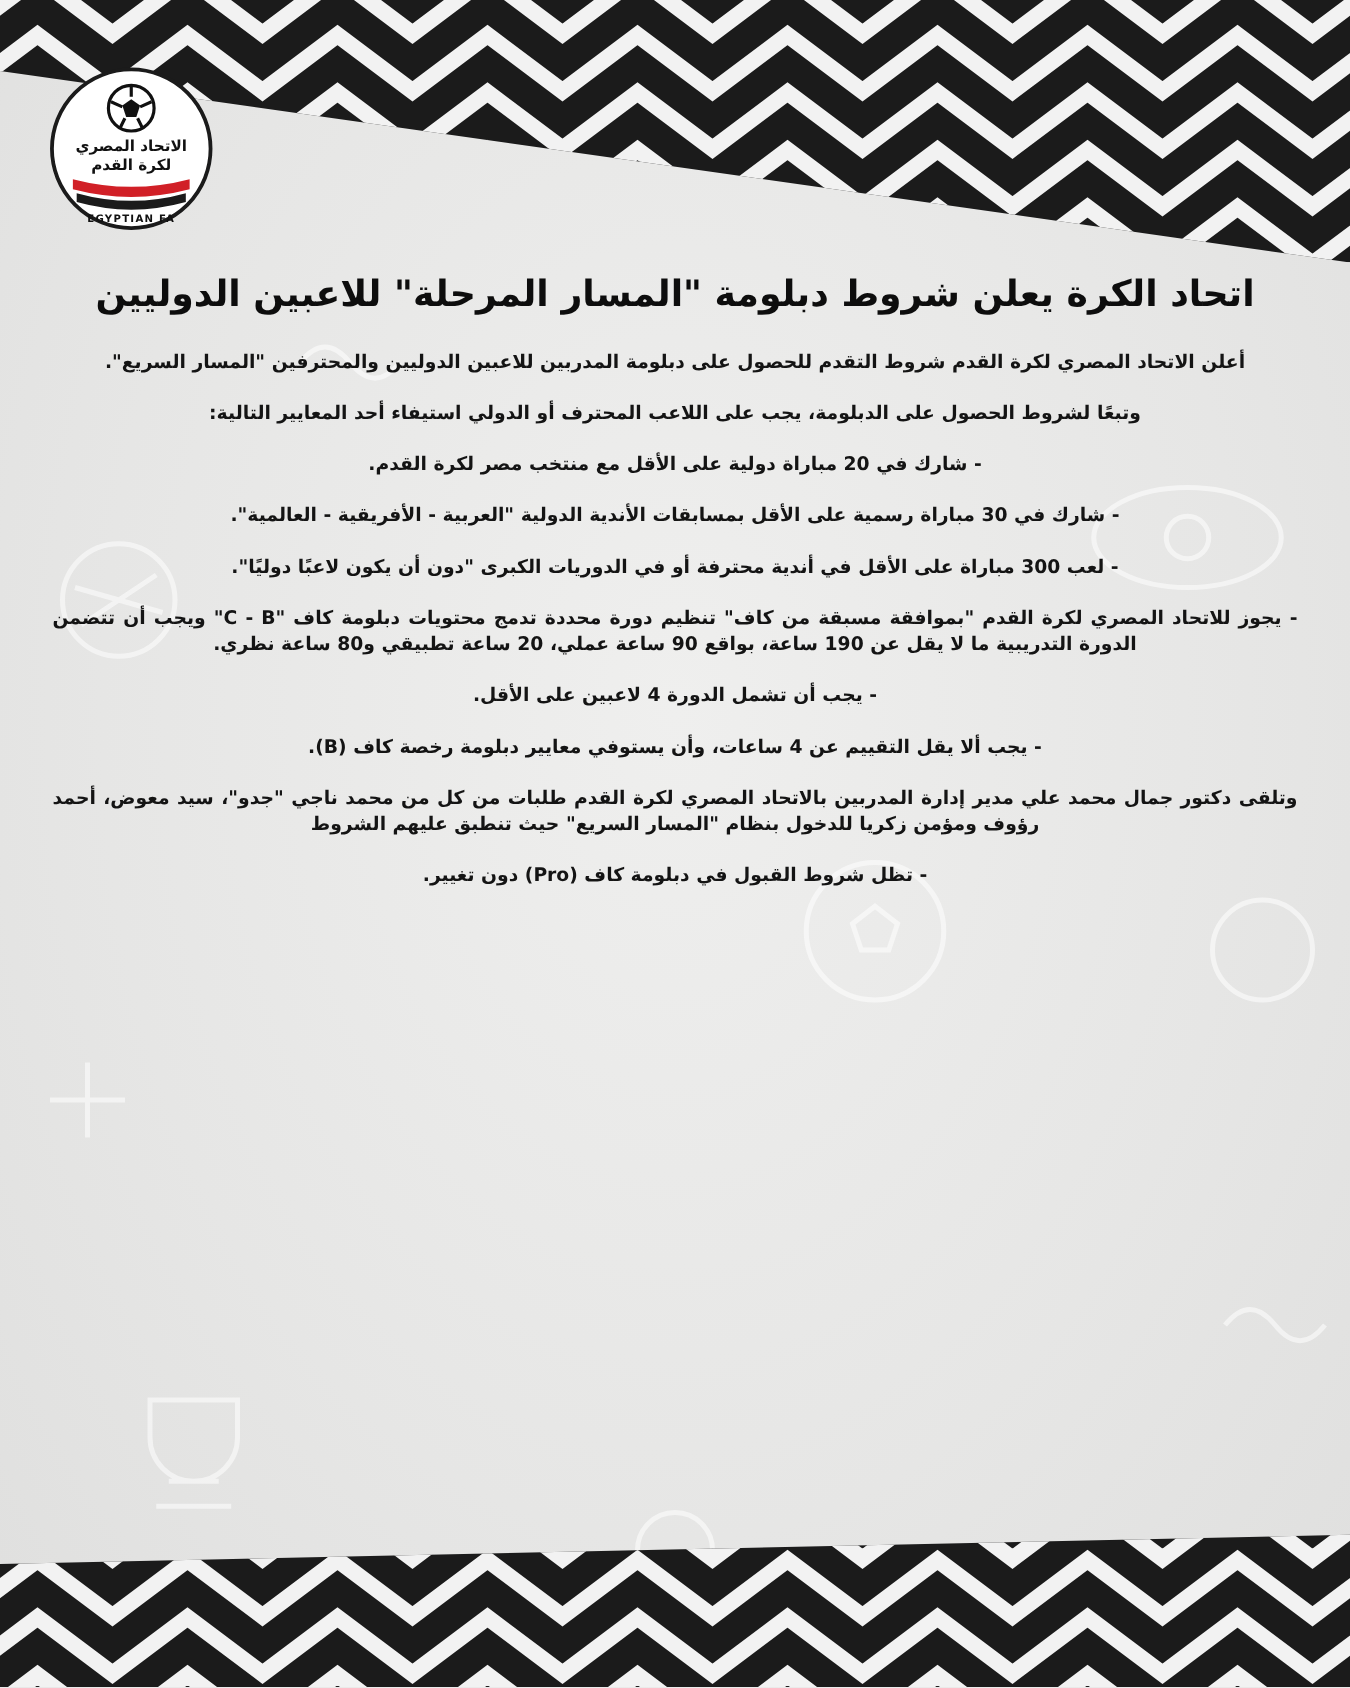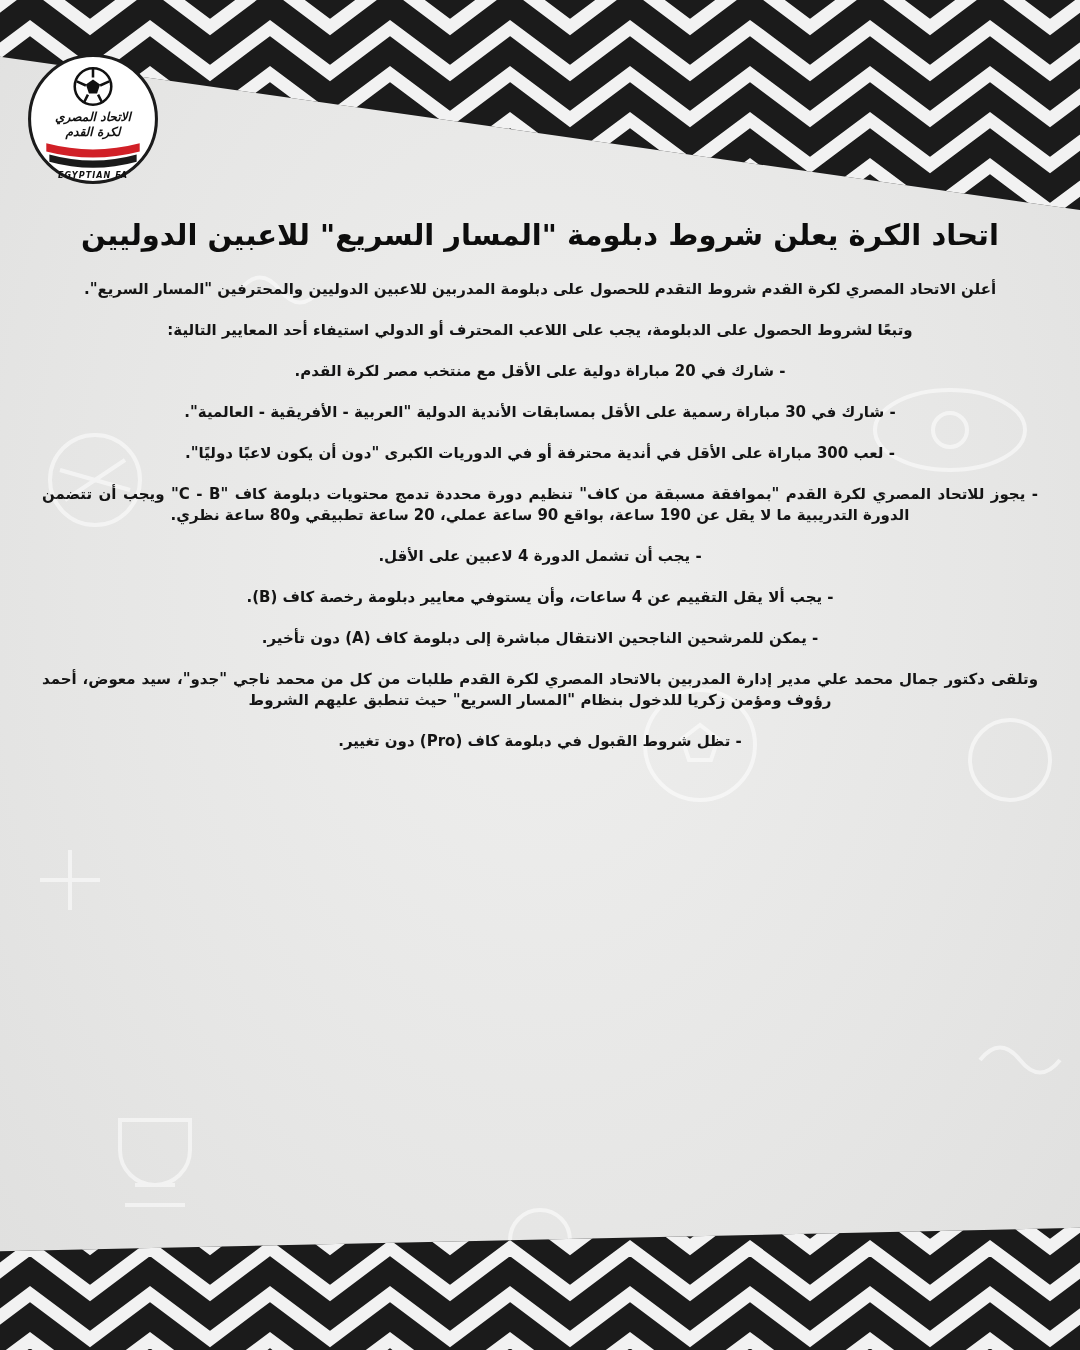--- a/index.html
+++ b/index.html
@@ -10,21 +10,21 @@
   }
   
   .band{position:absolute;left:0;width:1080px;z-index:3;}
   .band svg{display:block;width:1080px;height:100%;}
   .band-top{top:0;height:210px;clip-path:polygon(0 0,100% 0,100% 100%,0 27%);}
   .band-bottom{bottom:0;height:130px;clip-path:polygon(0 24%,100% 6%,100% 100%,0 100%);}
   
   .doodles{position:absolute;inset:0;z-index:1;}
   .doodles svg{width:1080px;height:1350px;}
   
-  .logo{position:absolute;top:52px;left:26px;width:134px;height:134px;z-index:4;font-style:italic;}
+  .logo{position:absolute;top:52px;left:38px;width:134px;height:134px;z-index:4;}
   .logo svg{width:134px;height:134px;}
   .logo text{font-family:"DejaVu Sans", sans-serif;font-weight:bold;}
   
   .content{
     position:absolute;top:216px;left:42px;right:42px;z-index:2;
     direction:rtl;color:#141414;font-weight:bold;
   }
   .title{
     font-size:29px;line-height:1.35;text-align:center;margin:0 0 24px 0;color:#0d0d0d;
   }
@@ -89,25 +89,24 @@
     </g>
     <text x="66" y="68" font-size="12" text-anchor="middle" fill="#111111" direction="rtl">الاتحاد المصري</text>
     <text x="66" y="83" font-size="12" text-anchor="middle" fill="#111111" direction="rtl">لكرة القدم</text>
     <path d="M20 90 Q66 102 112 90 L112 98 Q66 110 20 98 Z" fill="#d12027"></path>
     <path d="M23 101 Q66 113 109 101 L109 108 Q66 120 23 108 Z" fill="#1b1b1b"></path>
     <text x="66" y="124" font-size="8" text-anchor="middle" fill="#111111" letter-spacing="1">EGYPTIAN FA</text>
   </svg>
 </div>
 
 <div class="content">
-  <h1 class="title">اتحاد الكرة يعلن شروط دبلومة "المسار السريع" للاعبين الدوليين</h1>
+  <h1 class="title">اتحاد الكرة يعلن شروط دبلومة "المسار المرحلة" للاعبين الدوليين</h1>
   <p class="para">أعلن الاتحاد المصري لكرة القدم شروط التقدم للحصول على دبلومة المدربين للاعبين الدوليين والمحترفين "المسار السريع".</p>
   <p class="para">وتبعًا لشروط الحصول على الدبلومة، يجب على اللاعب المحترف أو الدولي استيفاء أحد المعايير التالية:</p>
   <p class="para">- شارك في 20 مباراة دولية على الأقل مع منتخب مصر لكرة القدم.</p>
   <p class="para">- شارك في 30 مباراة رسمية على الأقل بمسابقات الأندية الدولية "العربية - الأفريقية - العالمية".</p>
   <p class="para">- لعب 300 مباراة على الأقل في أندية محترفة أو في الدوريات الكبرى "دون أن يكون لاعبًا دوليًا".</p>
   <p class="para">- يجوز للاتحاد المصري لكرة القدم "بموافقة مسبقة من كاف" تنظيم دورة محددة تدمج محتويات دبلومة كاف "C - B" ويجب أن تتضمن الدورة التدريبية ما لا يقل عن 190 ساعة، بواقع 90 ساعة عملي، 20 ساعة تطبيقي و80 ساعة نظري.</p>
   <p class="para">- يجب أن تشمل الدورة 4 لاعبين على الأقل.</p>
   <p class="para">- يجب ألا يقل التقييم عن 4 ساعات، وأن يستوفي معايير دبلومة رخصة كاف (B).</p>
-  <p class="para">- يمكن للمرشحين الناجحين الانتقال مباشرة إلى دبلومة كاف (A) دون تأخير.</p>
   <p class="para">وتلقى دكتور جمال محمد علي مدير إدارة المدربين بالاتحاد المصري لكرة القدم طلبات من كل من محمد ناجي "جدو"، سيد معوض، أحمد رؤوف ومؤمن زكريا للدخول بنظام "المسار السريع" حيث تنطبق عليهم الشروط</p>
   <p class="para">- تظل شروط القبول في دبلومة كاف (Pro) دون تغيير.</p>
 </div>
 
 </body></html>

